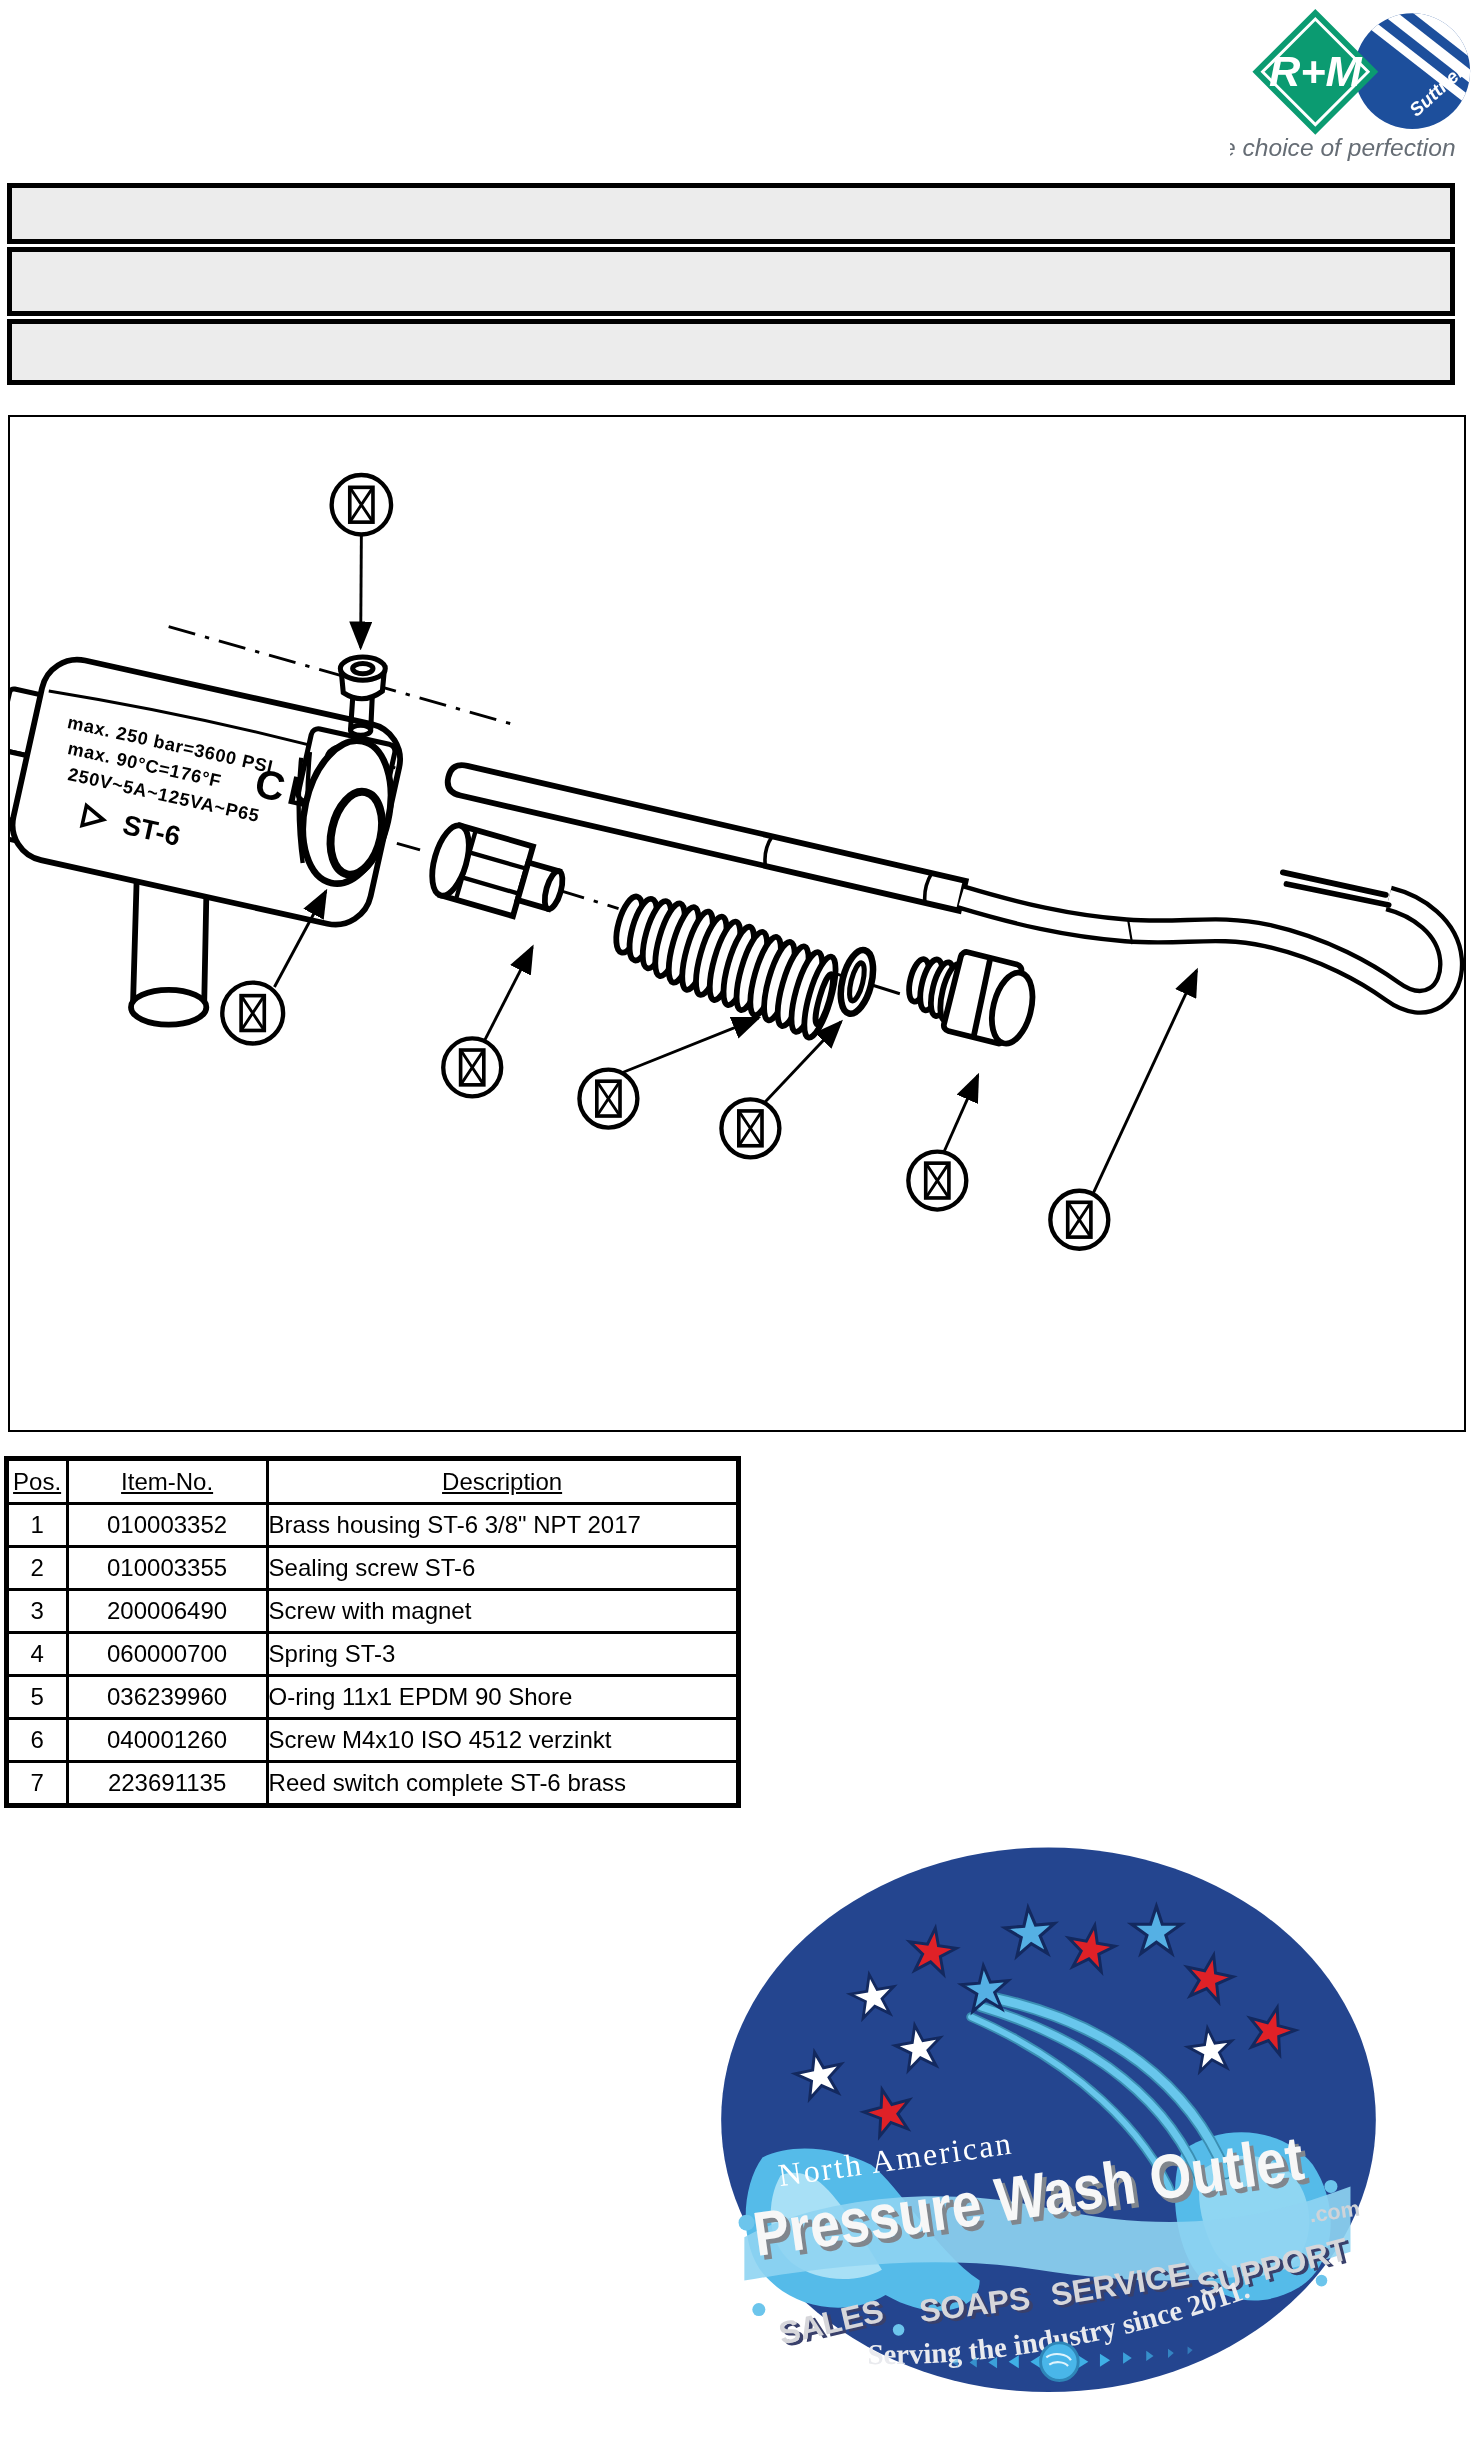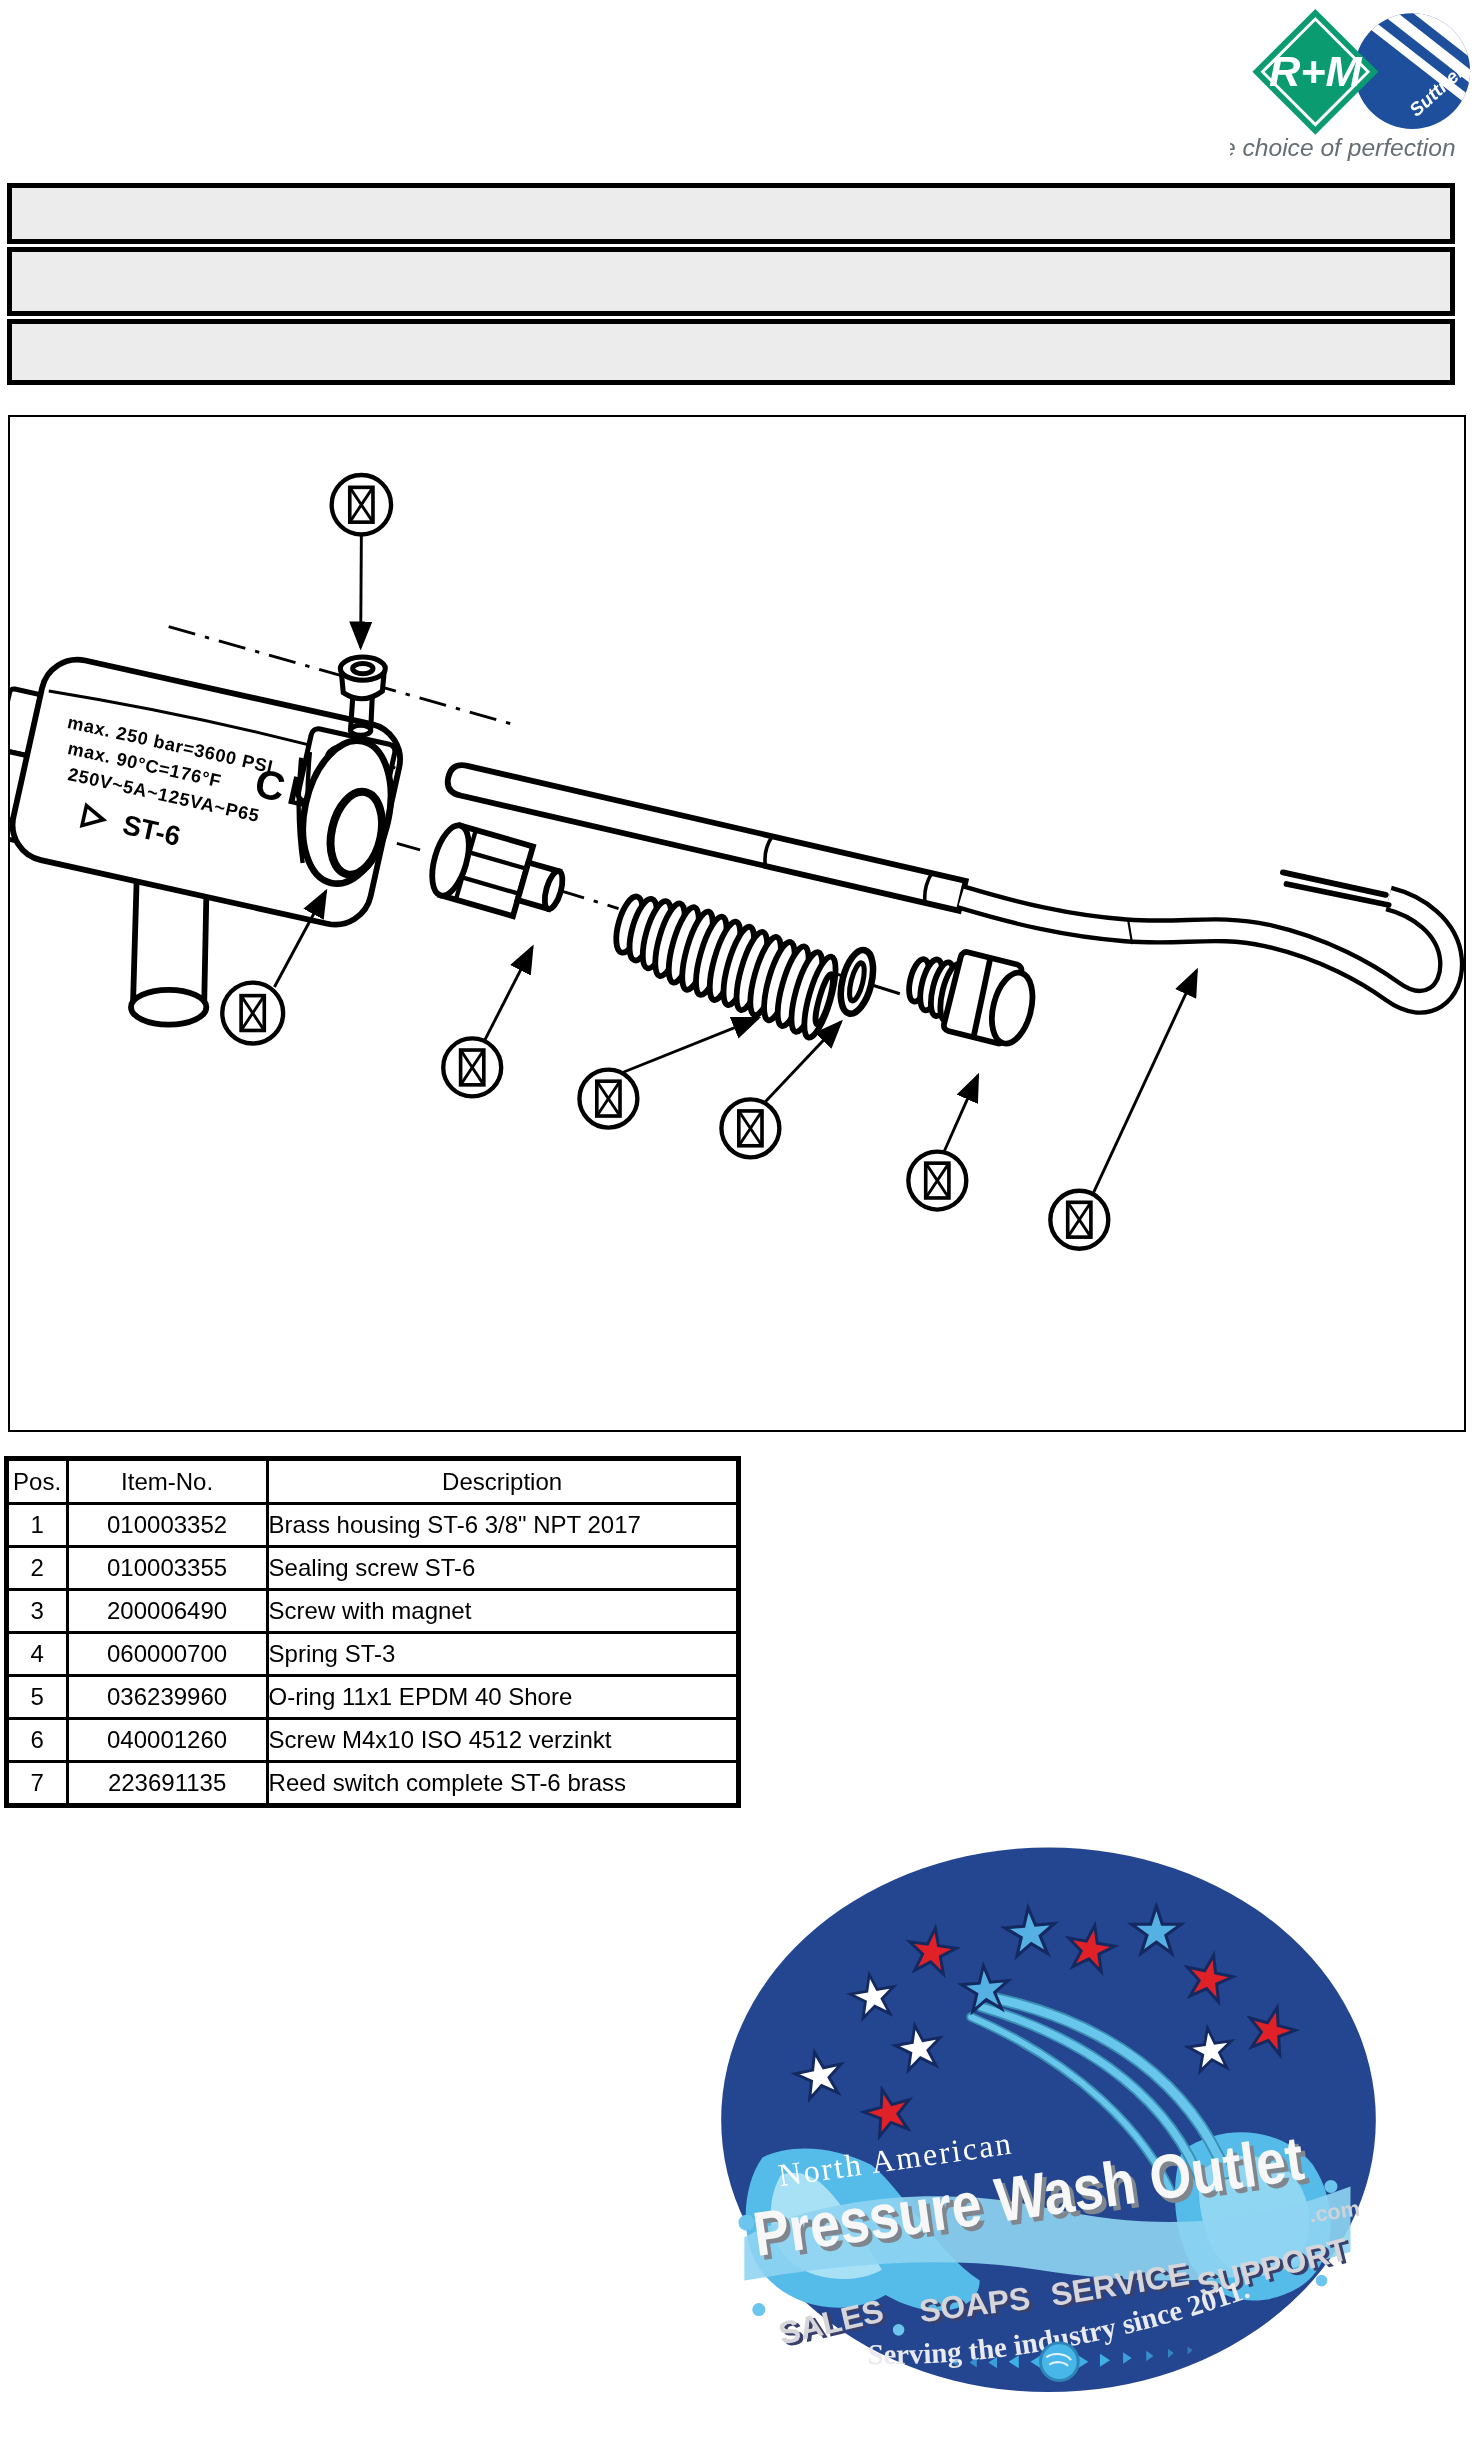--- a/index.html
+++ b/index.html
@@ -10,21 +10,21 @@
   .gbar{position:absolute;left:7.2px;width:1448px;background:#ececec;border:5px solid #000;box-sizing:border-box;}
   
   .diagram-box{position:absolute;left:8px;top:415px;width:1458px;height:1017px;
                border:2.9px solid #000;box-sizing:border-box;background:#fff;}
   .diagram-box svg{display:block;width:100%;height:100%;}
   
   table.parts{position:absolute;left:3.6px;top:1456px;width:732px;border-collapse:collapse;
               table-layout:fixed;border:5px solid #000;}
   table.parts td,table.parts th{border:3.6px solid #000;font-weight:400;font-size:24px;
               height:40px;padding:0;vertical-align:middle;white-space:nowrap;overflow:hidden;}
-  table.parts th{height:41px;text-align:center;}
+  table.parts th{height:41px;text-align:center;text-decoration:underline;}
   td.c{text-align:center;}
   td.d{text-align:left;padding-left:7.2px;}
   .svc{font-family:"Liberation Sans",sans-serif;font-weight:bold;font-size:44px;fill:#d6d6da;
        text-shadow:3px 3px 0 #39406b;}
   .serif{font-family:"Liberation Serif",serif;}
 </style>
 </head>
 <body>
 
 <div class="page">
@@ -240,21 +240,21 @@
       <td class="d">Screw with magnet</td>
     </tr>
     <tr>
       <td class="c">4</td>
       <td class="c">060000700</td>
       <td class="d">Spring ST-3</td>
     </tr>
     <tr>
       <td class="c">5</td>
       <td class="c">036239960</td>
-      <td class="d">O-ring 11x1 EPDM 40 Shore</td>
+      <td class="d">O-ring 11x1 EPDM 90 Shore</td>
     </tr>
     <tr>
       <td class="c">6</td>
       <td class="c">040001260</td>
       <td class="d">Screw M4x10 ISO 4512 verzinkt</td>
     </tr>
     <tr>
       <td class="c">7</td>
       <td class="c">223691135</td>
       <td class="d">Reed switch complete ST-6 brass</td>

